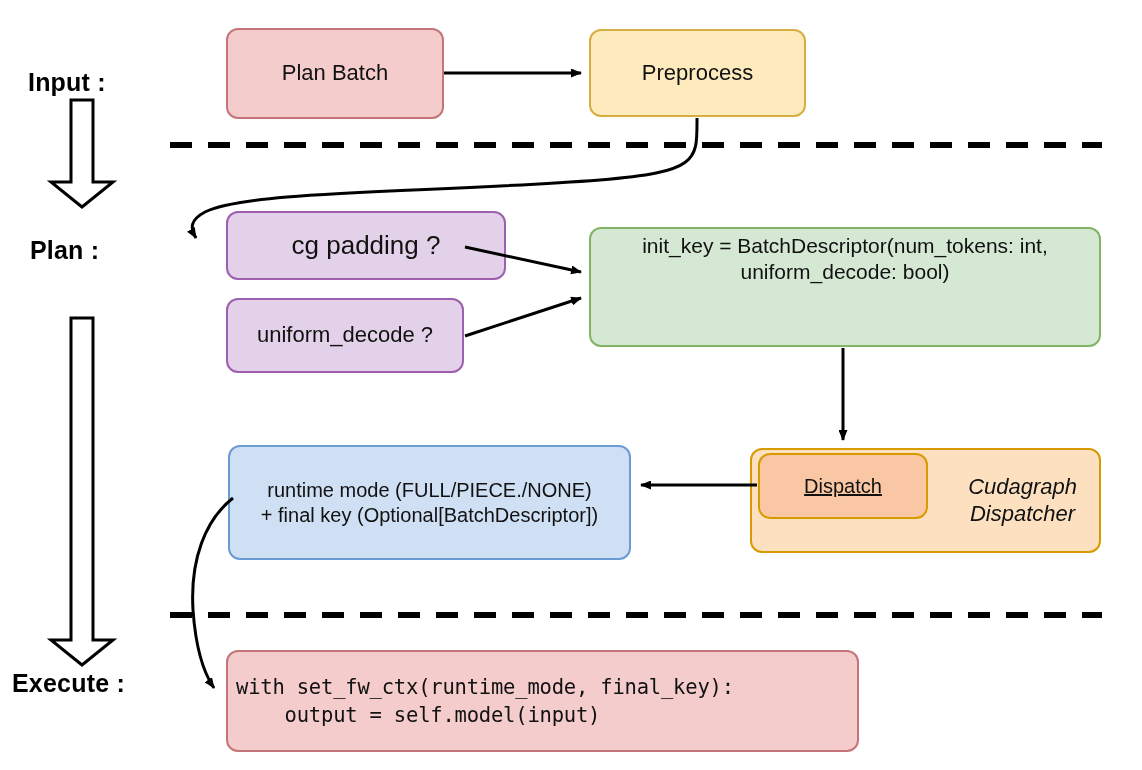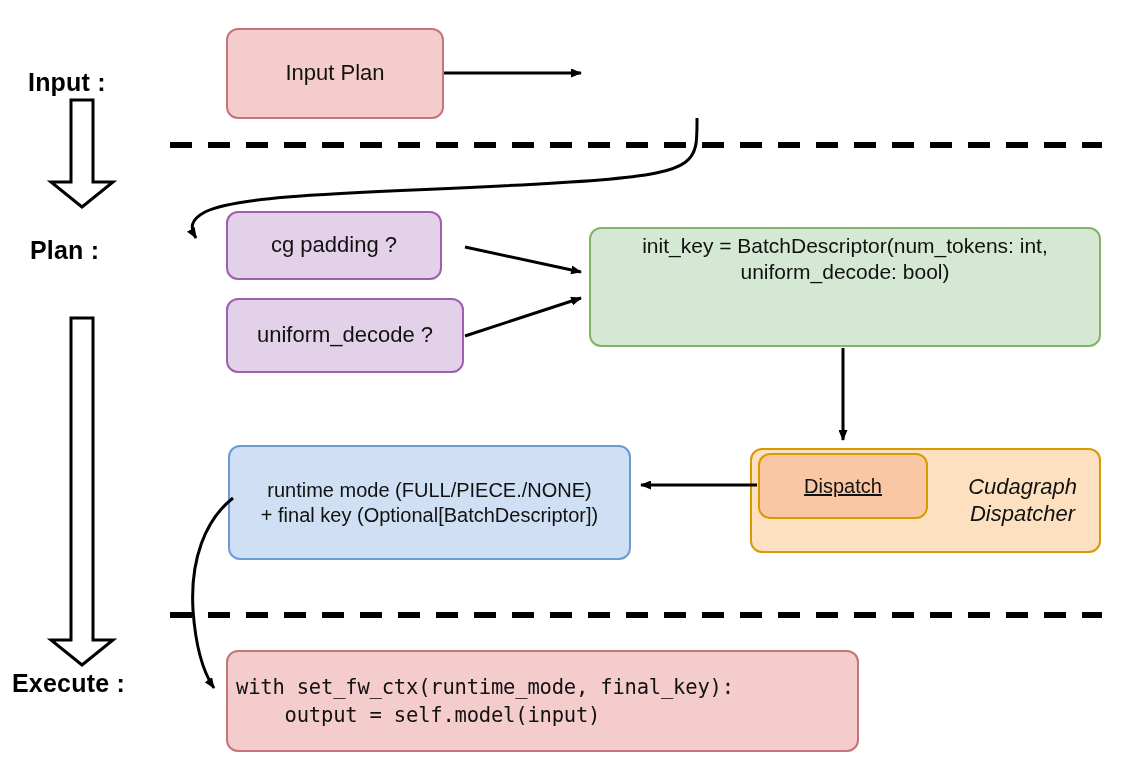--- a/index.html
+++ b/index.html
@@ -19,24 +19,25 @@
 </style>
 </head>
 <body>
 
 <div id="stage">
 
   <div class="lane-label" style="left:28px;top:42px;margin-top:26px;">Input :</div>
   <div class="lane-label" style="left:30px;top:236px;">Plan :</div>
   <div class="lane-label" style="left:12px;top:669px;">Execute :</div>
 
-  <div class="node" style="left:226px;top:28px;width:218px;height:91px;background:#f5cccc;border-color:#c4757a;font-size:22px;">Input Plan</div>
+  <div class="node" style="left:226px;top:28px;width:218px;height:91px;background:#f5cccc;border-color:#c4757a;font-size:22px;">Plan Batch</div>
 
+  <div class="node" style="left:589px;top:29px;width:217px;height:88px;background:#fdebbd;border-color:#d6ae41;font-size:22px;">Preprocess</div>
 
-  <div class="node" style="left:226px;top:211px;width:216px;height:69px;background:#e2d1e8;border-color:#9d5fae;font-size:22px;">cg padding ?</div>
+  <div class="node" style="left:226px;top:211px;width:280px;height:69px;background:#e2d1e8;border-color:#9d5fae;font-size:26px;">cg padding ?</div>
 
   <div class="node" style="left:226px;top:298px;width:238px;height:75px;background:#e2d1e8;border-color:#9d5fae;font-size:22px;">uniform_decode ?</div>
 
   <div class="node" style="left:589px;top:227px;width:512px;height:120px;background:#d5e8d4;border-color:#82b366;font-size:21px;white-space:pre-line;align-items:flex-start;">init_key = BatchDescriptor(num_tokens: int,
 uniform_decode: bool)</div>
 
   <div class="node" style="left:750px;top:448px;width:351px;height:105px;background:#fce0c0;border-color:#d79b00;font-size:22px;white-space:pre-line;justify-content:flex-end;padding-right:22px;font-style:italic;">Cudagraph
 Dispatcher</div>
 
   <div class="node small" style="left:758px;top:453px;width:170px;height:66px;background:#fac7a4;border-color:#d79b00;text-decoration:underline;">Dispatch</div>

